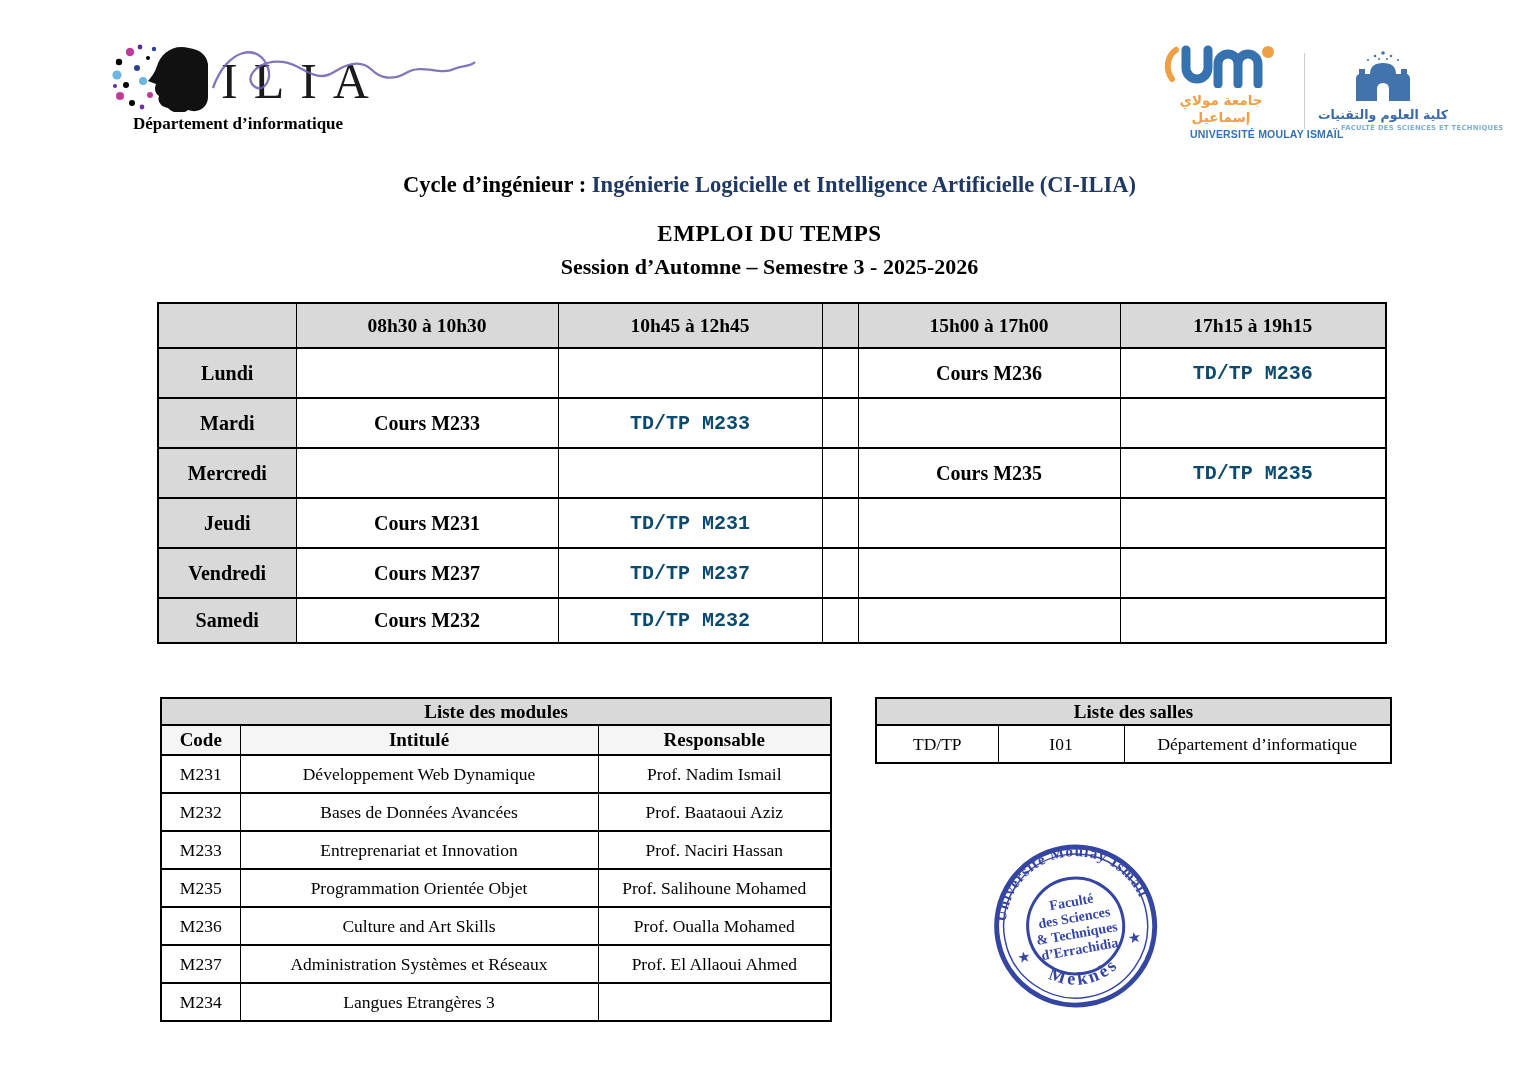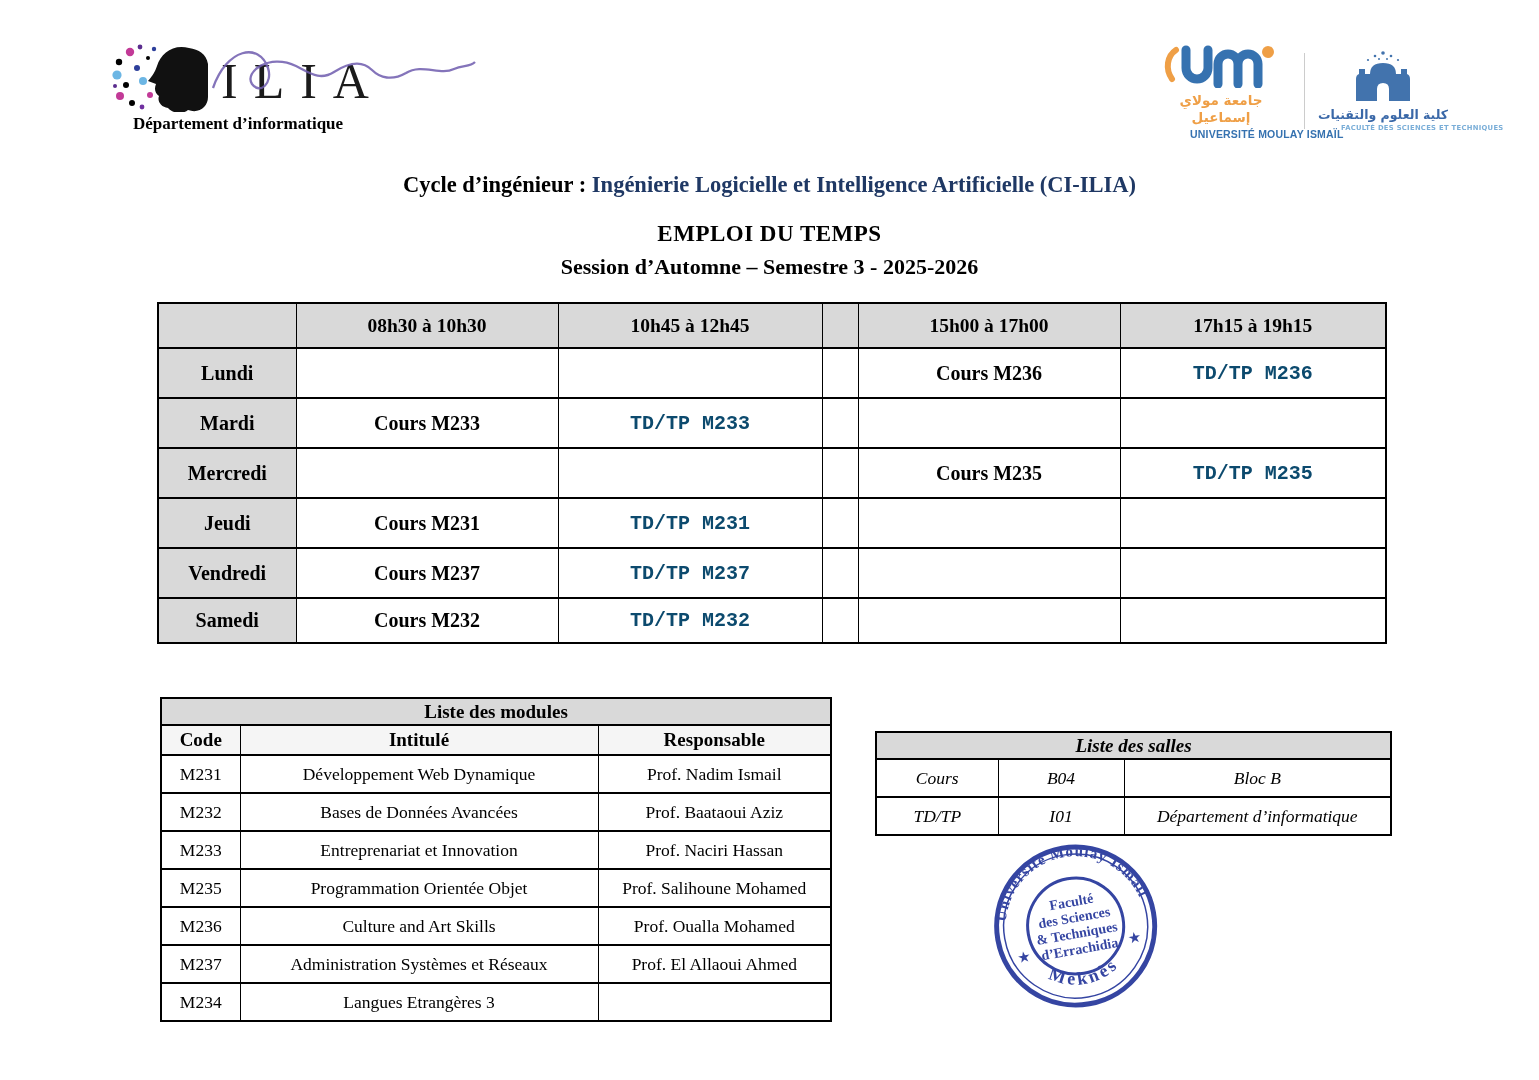--- a/index.html
+++ b/index.html
@@ -43,21 +43,21 @@
   .doc-table { border:2px solid #000; }
   .doc-table tr { border-top:2px solid #000; border-bottom:2px solid #000; }
   .doc-table td { border-left:1px solid #000; border-right:1px solid #000; text-align:center; vertical-align:middle; color:#000; }
   .doc-table .tbl-title { height:27px; }
   .doc-table .tbl-title td { background:#d9d9d9; font-size:19px; font-weight:bold; }
   .doc-table .tbl-head { height:30px; }
   .doc-table .tbl-head td { background:#f5f5f5; font-size:19px; font-weight:bold; }
   .doc-table .tbl-row { height:38px;margin-top:23px; }
   .doc-table .tbl-row td { font-size:17.5px; }
   .mods { position:absolute; left:160px; top:697px; width:670px; }
-  .salles { position:absolute; left:875px; top:731px; width:515px;font-style:italic; }
+  .salles { position:absolute; left:875px; top:697px; width:515px; }
 
   
   .stamp { position:absolute; left:992px; top:842px; transform:rotate(-10deg); opacity:.95; }
 </style>
 </head>
 <body>
 
 <div class="page">
 
   <div class="ilia-logo">
@@ -256,25 +256,20 @@
     <colgroup>
         <col style="width:122px">
         <col style="width:126px">
         <col style="width:267px">
       </colgroup>
     <tbody>
         <tr class="tbl-title">
       <td colspan="3">Liste des salles</td>
     </tr>
     <tr class="tbl-row">
-      <td>Cours</td>
-      <td>B04</td>
-      <td>Bloc B</td>
-    </tr>
-    <tr class="tbl-row">
       <td>TD/TP</td>
       <td>I01</td>
       <td>Département d’informatique</td>
     </tr>
   </tbody>
     </table>
 
   <div class="stamp">
     <svg width="168" height="168" viewBox="0 0 168 168">
       <g fill="none" stroke="#2b3c9e">

